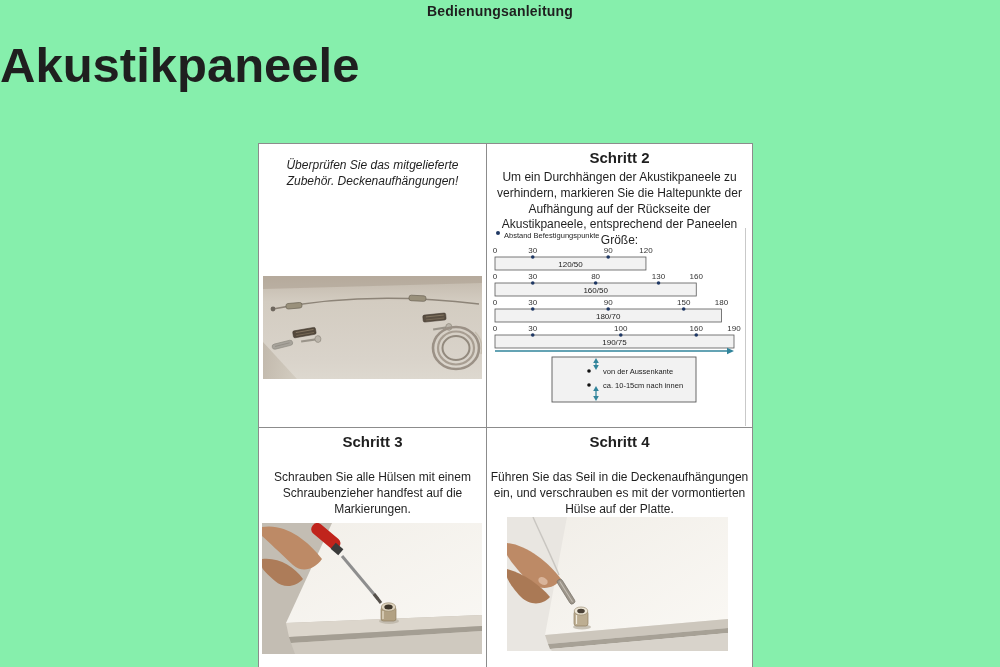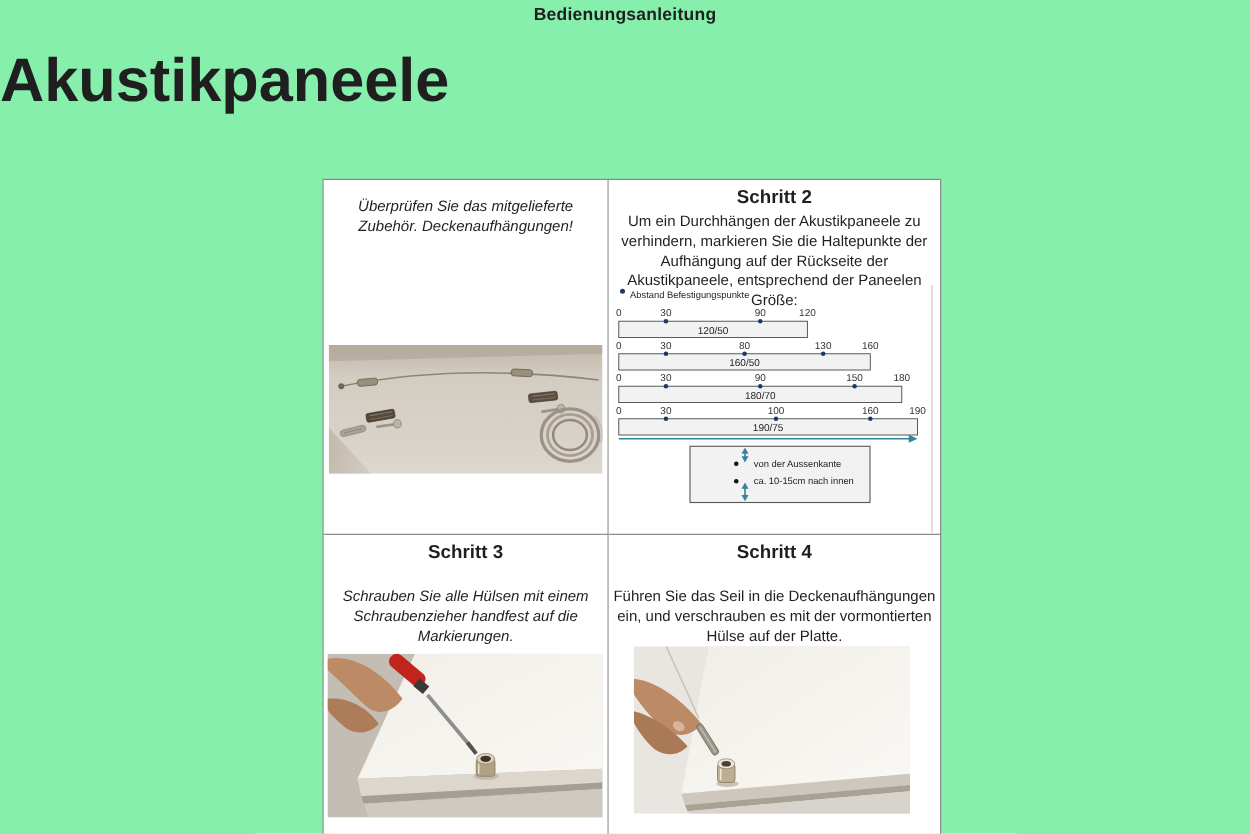--- a/index.html
+++ b/index.html
@@ -17,21 +17,21 @@
   .doc-table{position:absolute;left:258px;top:143px;width:493px;height:540px;
              display:grid;grid-template-columns:228px 1fr;grid-template-rows:284px 1fr;
              border:1px solid #8c8c8c;}
   .cell{position:relative;overflow:hidden;background:#fff;}
   .cell.br{border-right:1px solid #8c8c8c;}
   .cell.bb{border-bottom:1px solid #8c8c8c;}
   .step-title{margin-top:5px;text-align:center;font-size:15px;font-weight:700;}
   .step-text{margin:14px auto 0;text-align:center;font-size:12px;line-height:1.32;}
   .w200{width:208px;font-style:italic;}
   .w256{width:252px;margin-top:4px;}
-  .w215{width:212px;font-style:italic;}
+  .w215{width:212px;}
   .w262{width:258px;}
 
   
   .legend{position:absolute;left:9px;top:87px;font-size:7.5px;color:#262626;
           display:flex;align-items:flex-start;gap:4px;}
   .legend-dot{width:4px;height:4px;border-radius:50%;background:#1f3864;display:inline-block;}
   .diagram-svg{position:absolute;left:0;top:101px;}
   .faint-line{position:absolute;left:258px;top:84px;width:1px;height:198px;background:#c9c9c9;}
 
   

